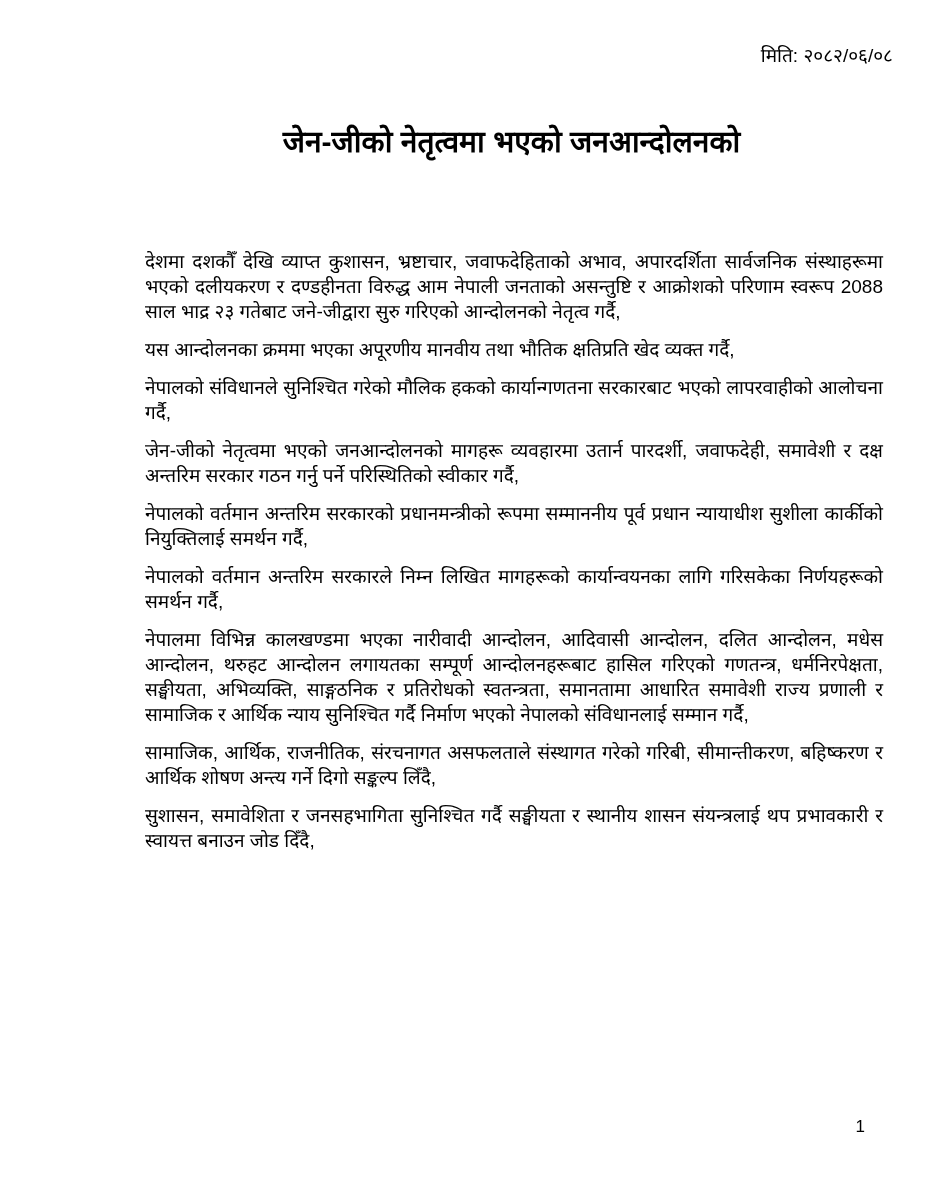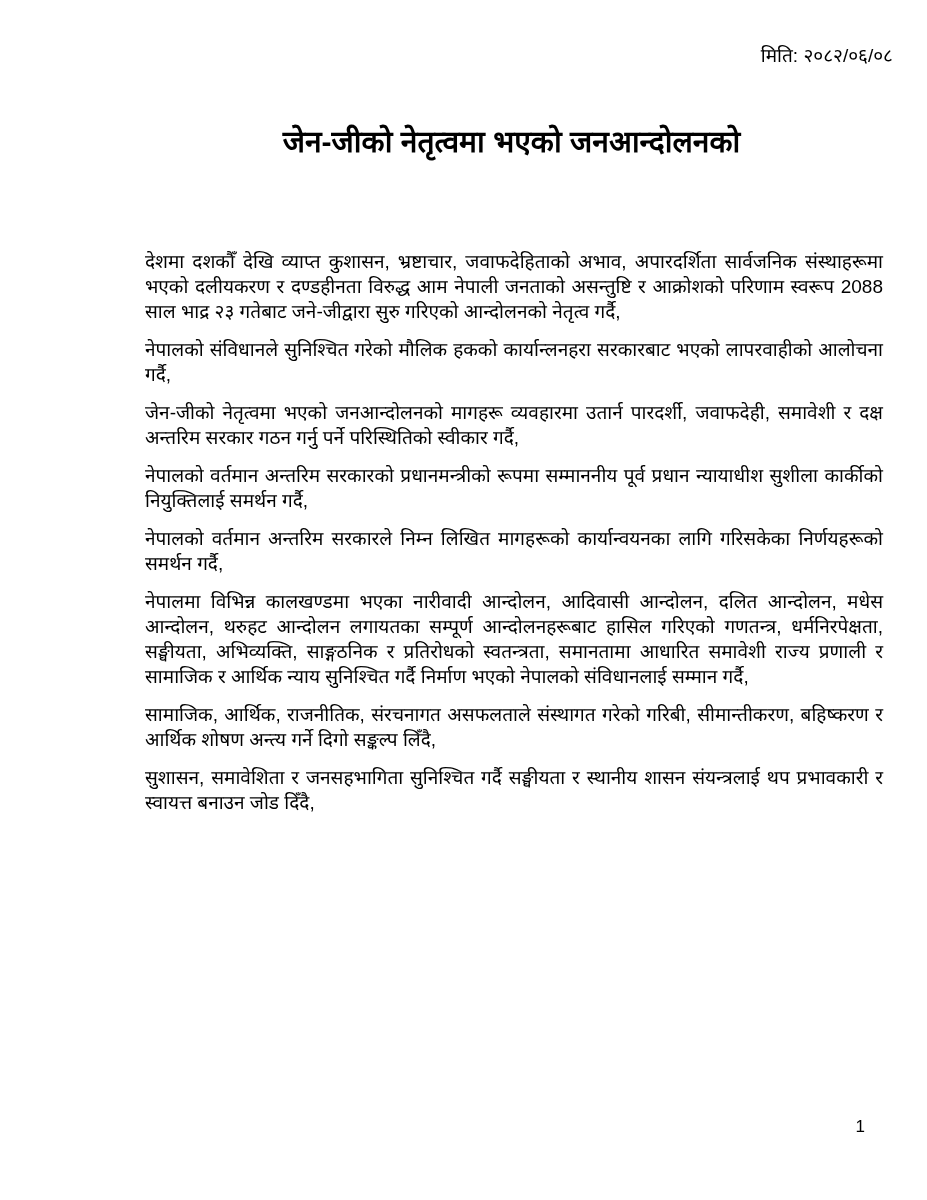--- a/index.html
+++ b/index.html
@@ -65,21 +65,22 @@
 <div class="page">
 
   <div class="date-line">मिति: २०८२/०६/०८</div>
 
   <div class="doc-title">
     <div>जेन-जीको नेतृत्वमा भएको जनआन्दोलनको</div>
   </div>
 
   <div class="content">
     <p>देशमा दशकौँ देखि व्याप्त कुशासन, भ्रष्टाचार, जवाफदेहिताको अभाव, अपारदर्शिता सार्वजनिक संस्थाहरूमा भएको दलीयकरण र दण्डहीनता विरुद्ध आम नेपाली जनताको असन्तुष्टि र आक्रोशको परिणाम स्वरूप 2088 साल भाद्र २३ गतेबाट जने-जीद्वारा सुरु गरिएको आन्दोलनको नेतृत्व गर्दै,</p>
-    <p>नेपालको संविधानले सुनिश्चित गरेको मौलिक हकको कार्यान्लनहरा सरकारबाट भएको लापरवाहीको आलोचना गर्दै,</p>
+    <p>यस आन्दोलनका क्रममा भएका अपूरणीय मानवीय तथा भौतिक क्षतिप्रति खेद व्यक्त गर्दै,</p>
+    <p>नेपालको संविधानले सुनिश्चित गरेको मौलिक हकको कार्यान्गणतना सरकारबाट भएको लापरवाहीको आलोचना गर्दै,</p>
     <p>जेन-जीको नेतृत्वमा भएको जनआन्दोलनको मागहरू व्यवहारमा उतार्न पारदर्शी, जवाफदेही, समावेशी र दक्ष अन्तरिम सरकार गठन गर्नु पर्ने परिस्थितिको स्वीकार गर्दै,</p>
     <p>नेपालको वर्तमान अन्तरिम सरकारको प्रधानमन्त्रीको रूपमा सम्माननीय पूर्व प्रधान न्यायाधीश सुशीला कार्कीको नियुक्तिलाई समर्थन गर्दै,</p>
     <p>नेपालको वर्तमान अन्तरिम सरकारले निम्न लिखित मागहरूको कार्यान्वयनका लागि गरिसकेका निर्णयहरूको समर्थन गर्दै,</p>
     <p>नेपालमा विभिन्न कालखण्डमा भएका नारीवादी आन्दोलन, आदिवासी आन्दोलन, दलित आन्दोलन, मधेस आन्दोलन, थरुहट आन्दोलन लगायतका सम्पूर्ण आन्दोलनहरूबाट हासिल गरिएको गणतन्त्र, धर्मनिरपेक्षता, सङ्घीयता, अभिव्यक्ति, साङ्गठनिक र प्रतिरोधको स्वतन्त्रता, समानतामा आधारित समावेशी राज्य प्रणाली र सामाजिक र आर्थिक न्याय सुनिश्चित गर्दै निर्माण भएको नेपालको संविधानलाई सम्मान गर्दै,</p>
     <p>सामाजिक, आर्थिक, राजनीतिक, संरचनागत असफलताले संस्थागत गरेको गरिबी, सीमान्तीकरण, बहिष्करण र आर्थिक शोषण अन्त्य गर्ने दिगो सङ्कल्प लिँदै,</p>
     <p>सुशासन, समावेशिता र जनसहभागिता सुनिश्चित गर्दै सङ्घीयता र स्थानीय शासन संयन्त्रलाई थप प्रभावकारी र स्वायत्त बनाउन जोड दिँदै,</p>
   </div>
 
   <div class="page-number">1</div>
 

